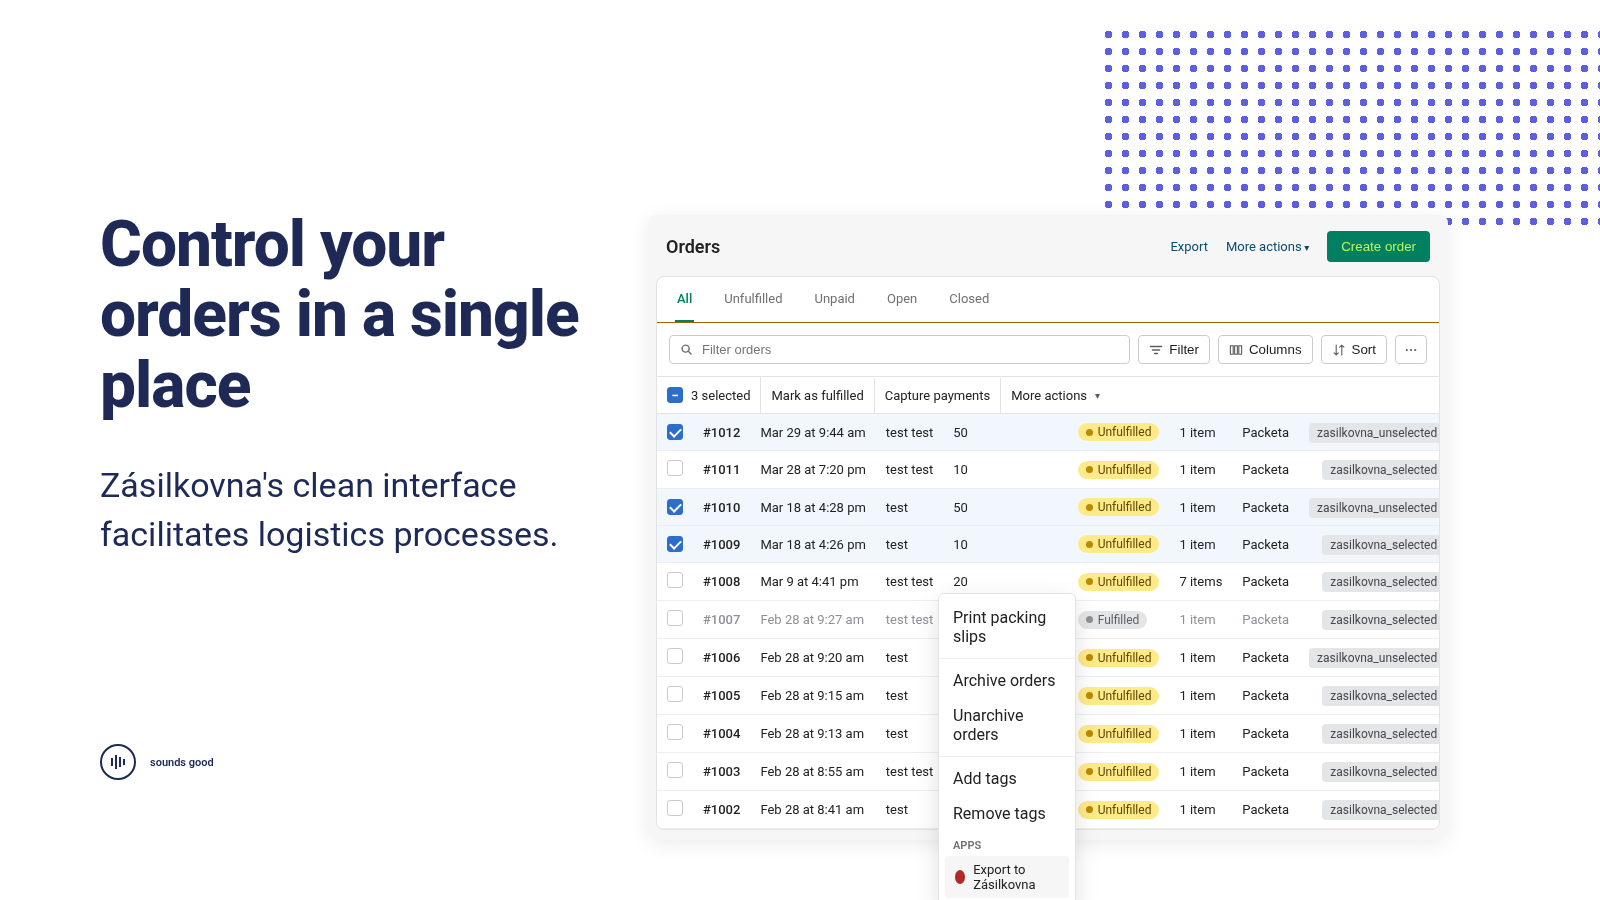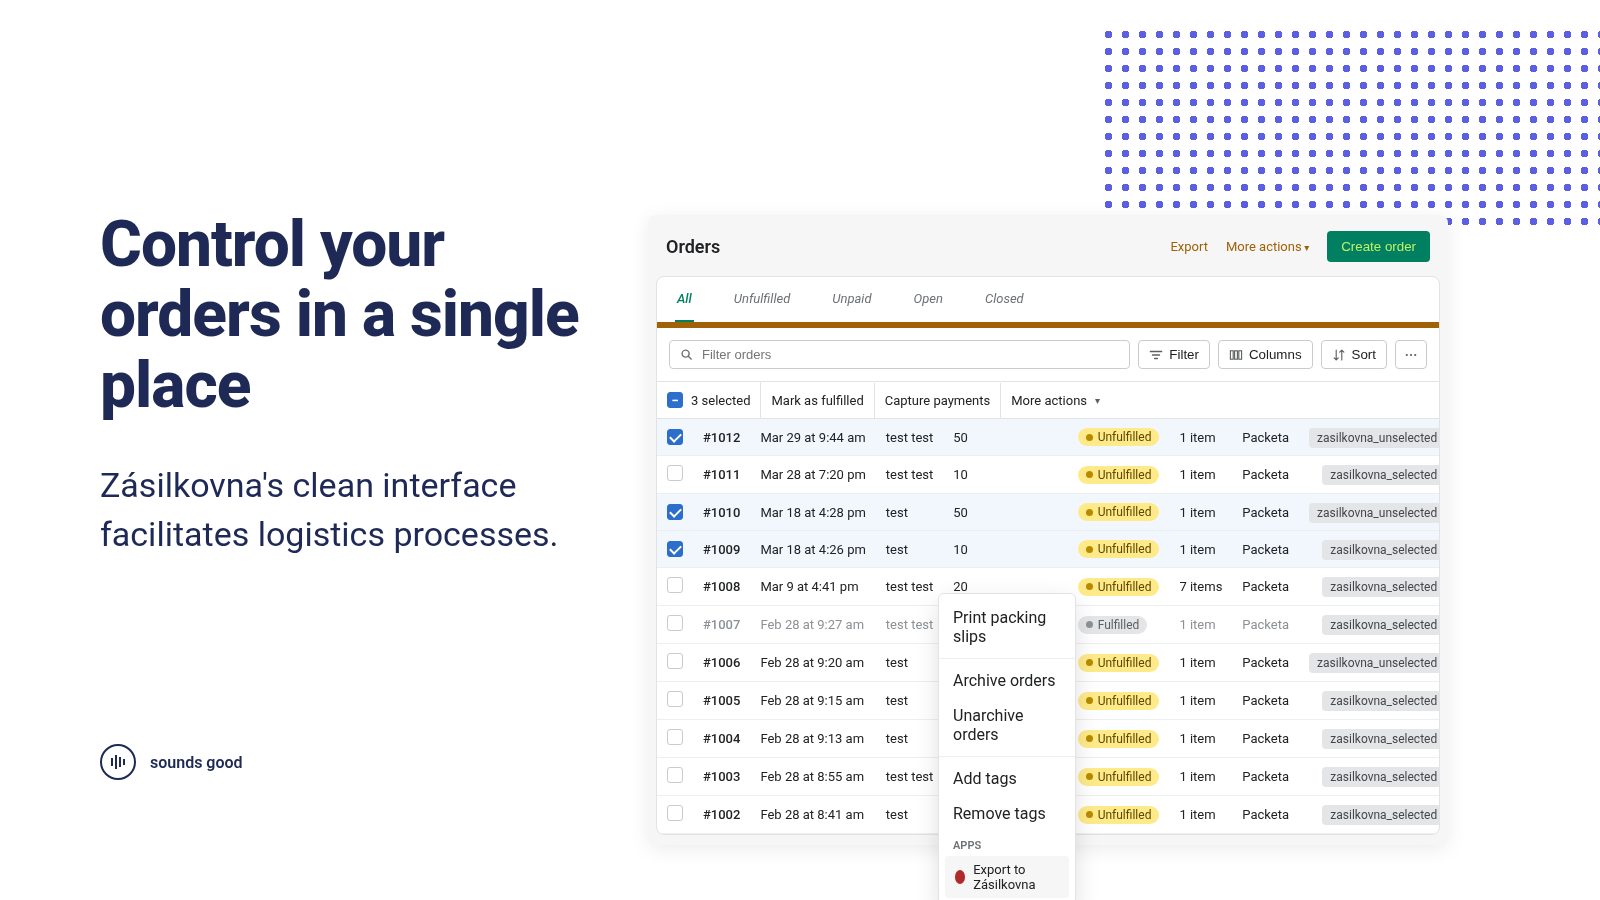--- a/index.html
+++ b/index.html
@@ -15,34 +15,34 @@
     background-size: 16px 16px; z-index: 0; }
 
   
   .copy { position: absolute; left: 100px; top: 210px; width: 520px; z-index: 2; }
   .copy h1 { font-size: 64px; font-weight: 800; line-height: 1.1; color: #1e2a55; letter-spacing: -1px; }
   .copy p  { margin-top: 40px; font-size: 34px; font-weight: 400; color: #1e2a55; line-height: 1.45; }
   .brand { position: absolute; left: 100px; bottom: 120px; display: flex; align-items: center; gap: 14px; z-index: 2; }
   .brand .logo { width: 36px; height: 36px; border: 2px solid #1e2a55; border-radius: 50%; display: flex; align-items: center; justify-content: center; gap: 2px; }
   .brand .logo span { width: 2px; background: #1e2a55; }
   .brand .logo span:nth-child(1){height:8px} .brand .logo span:nth-child(2){height:14px} .brand .logo span:nth-child(3){height:10px} .brand .logo span:nth-child(4){height:6px}
-  .brand .txt { font-size: 16px; font-weight: 600; color: #1e2a55; }
+  .brand .txt { font-size: 11px; font-weight: 600; color: #1e2a55; }
 
   
   .app { position: absolute; left: 648px; top: 215px; width: 800px; background: #f6f6f7; border-radius: 8px; box-shadow: 0 4px 20px rgba(0,0,0,0.08); z-index: 1; font-size: 13px; color: #202223; }
   .app-header { display: flex; align-items: center; justify-content: space-between; padding: 16px 18px 14px; }
   .app-header h2 { font-size: 18px; font-weight: 600; }
   .app-header .actions { display: flex; align-items: center; gap: 18px; }
-  .link { color: #a16207; cursor: pointer; }
+  .link { color: #0c4a6e; cursor: pointer; }
   .link.caret::after { content: " ▾"; font-size: 10px; }
   .btn-primary { background: #008060; color: #bef264; border: none; border-radius: 4px; padding: 8px 14px; font-weight: 500; cursor: pointer; }
 
   .panel { background: #fff; margin: 0 8px 10px; border: 1px solid #e1e3e5; border-radius: 8px; overflow: hidden; }
 
-  .tabs { display: flex; gap: 38px; padding: 0 18px; border-bottom: 6px solid #a16207; font-style: italic; }
+  .tabs { display: flex; gap: 28px; padding: 0 18px; border-bottom: 1px solid #a16207; }
   .tab { padding: 14px 2px; color: #6d7175; cursor: pointer; border-bottom: 2px solid transparent; }
   .tab.active { color: #008060; border-bottom-color: #008060; font-weight: 500; }
 
   .toolbar { display: flex; gap: 8px; padding: 12px 12px; border-bottom: 1px solid #e1e3e5; }
   .search { flex: 1; display: flex; align-items: center; border: 1px solid #c9cccf; border-radius: 4px; padding: 6px 10px; color: #6d7175; }
   .search svg { width: 14px; height: 14px; margin-right: 8px; fill: #6d7175; }
   .search input { border: none; outline: none; flex: 1; font-size: 13px; background: transparent; }
   .tbtn { display: inline-flex; align-items: center; gap: 6px; border: 1px solid #c9cccf; background: #fff; border-radius: 4px; padding: 6px 10px; cursor: pointer; color: #202223; }
   .iconbtn { width: 32px; justify-content: center; padding: 6px 0; }
 

